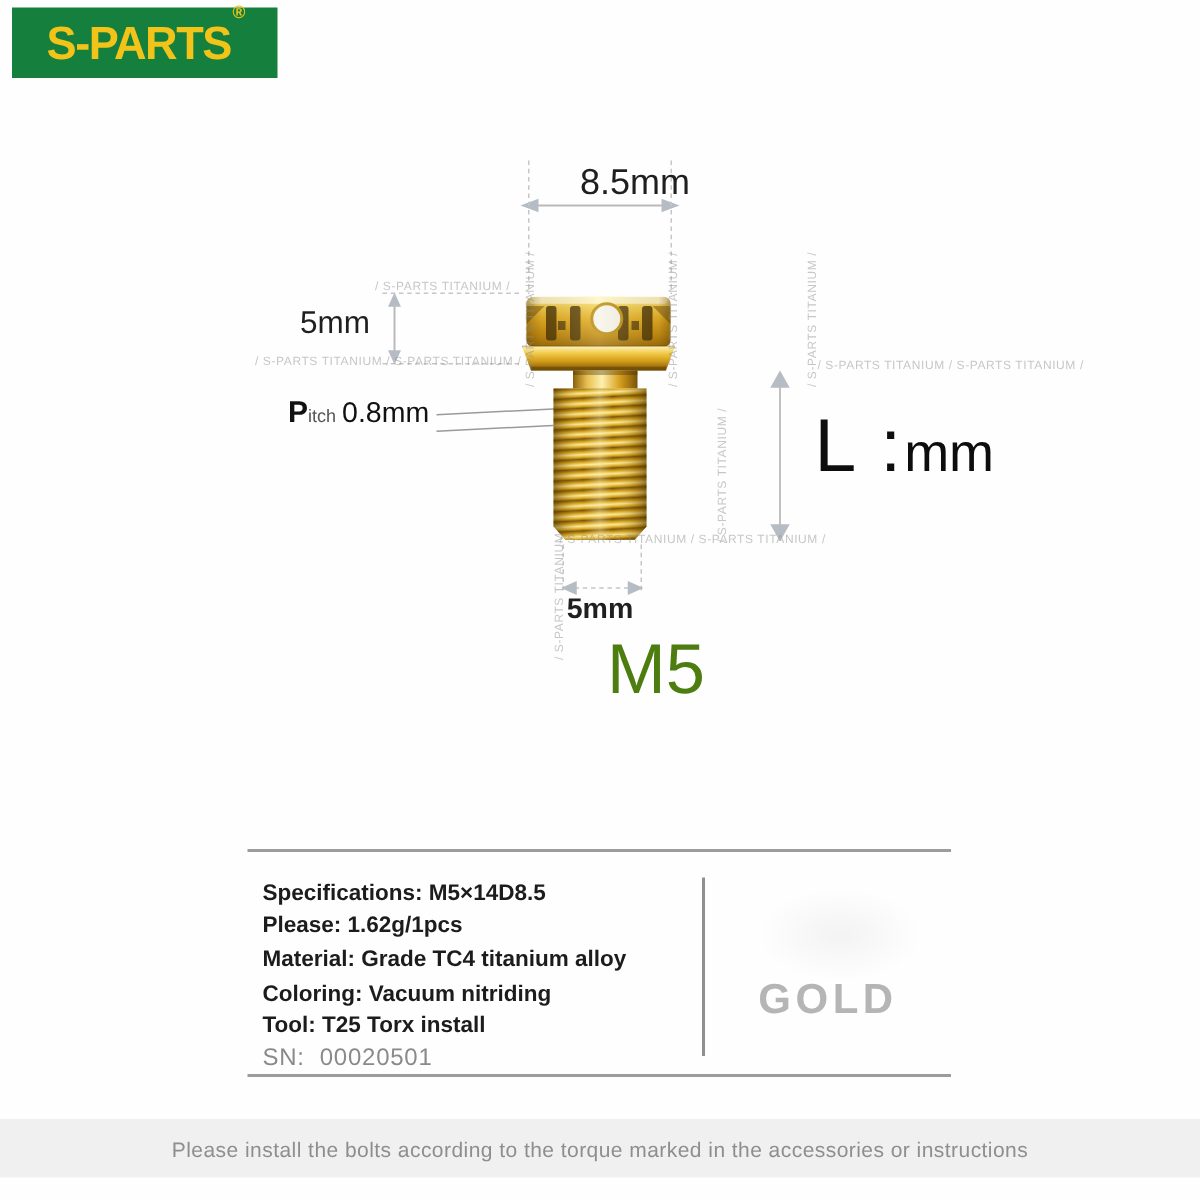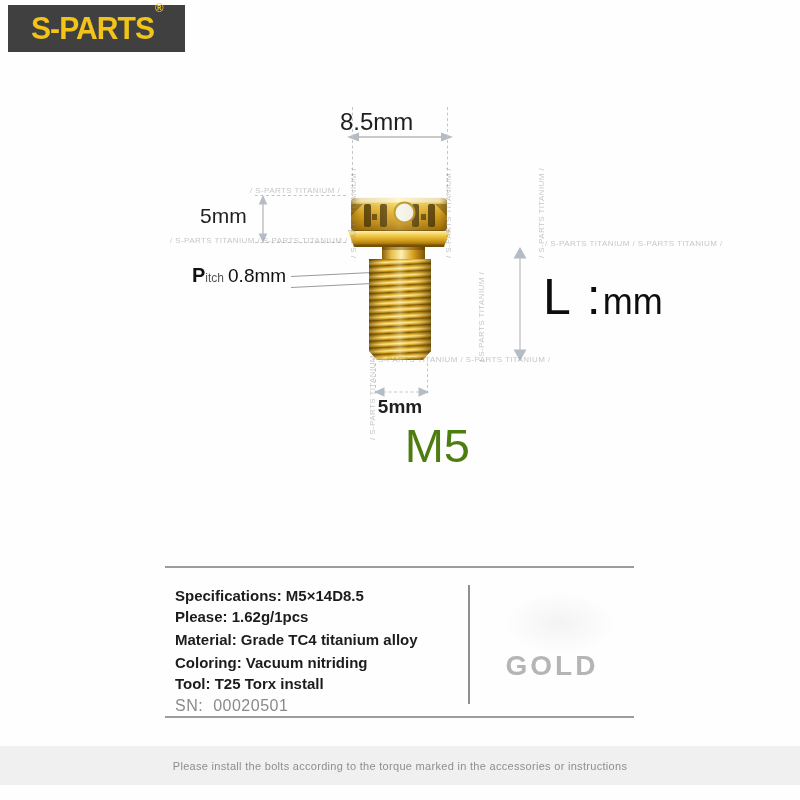--- a/index.html
+++ b/index.html
@@ -3,32 +3,32 @@
 <meta charset="utf-8">
 <style>
   html,body{margin:0;padding:0;background:#ffffff;}
   .canvas{
     position:relative;width:800px;height:800px;background:#fefefe;
     font-family:"Liberation Sans", sans-serif;overflow:hidden;
   }
   .abs{position:absolute;}
   
   .logo{
-    left:8px;top:5px;width:177px;height:47px;background:#404040;
+    left:8px;top:5px;width:177px;height:47px;background:#15803d;
     display:flex;align-items:center;justify-content:center;
   }
   .logo-text{
     color:#f2c318;font-weight:bold;font-size:31px;letter-spacing:-1px;
     transform:scaleX(.97);white-space:nowrap;
   }
   .logo-reg{color:#f2c318;font-size:12px;font-weight:bold;vertical-align:top;
     position:relative;top:-10px;left:1px;}
   
   .dim-text{color:#1f1f1f;white-space:nowrap;}
-  .t-headwidth{left:340px;top:108px;width:120px;text-align:left;font-size:24px;}
+  .t-headwidth{left:340px;top:108px;width:120px;text-align:right;font-size:24px;}
   .t-headheight{left:200px;top:204px;font-size:21px;}
   .t-pitch{left:192px;top:264px;display:flex;align-items:baseline;}
   .t-pitch .p0{font-size:20px;font-weight:bold;color:#111;}
   .t-pitch .p1{font-size:12px;color:#555;margin-right:4px;}
   .t-pitch .p2{font-size:19px;color:#111;}
   .t-length{left:543px;top:268px;display:flex;align-items:baseline;}
   .t-length .l0{font-size:50px;font-weight:400;color:#0d0d0d;letter-spacing:2px;}
   .t-length .l1{font-size:54px;font-weight:bold;color:#000;margin-left:10px;letter-spacing:-1px;}
   .t-length .l2{font-size:36px;font-weight:400;color:#0d0d0d;}
   .t-threaddia{left:340px;top:396px;width:120px;text-align:center;font-size:19px;font-weight:bold;}
@@ -46,21 +46,21 @@
   .spec-row.gap{margin-top:2px;}
   .sn-row{margin-top:3px;font-size:16px;font-weight:400;color:#8a8a8a;letter-spacing:.5px;}
   .sn-row .sn-value{margin-left:10px;}
   .finish-ghost{left:505px;top:592px;width:110px;height:62px;
     background:radial-gradient(closest-side,#f3f3f3,rgba(243,243,243,0));}
   .finish-name{left:470px;top:650px;width:164px;text-align:center;
     font-size:28px;font-weight:bold;color:#b5b5b5;letter-spacing:3px;}
   
   .footer-bar{left:0;top:746px;width:800px;height:39px;background:#f0f0f0;
     display:flex;align-items:center;justify-content:center;}
-  .footer-text{font-size:11px;color:#8e8e8e;letter-spacing:.3px;}
+  .footer-text{font-size:14px;color:#8e8e8e;letter-spacing:.3px;}
 </style>
 </head>
 <body>
 
 <div class="canvas">
 
   <div class="abs logo">
     <span class="logo-text"><span>S-PARTS</span><span class="logo-reg">®</span></span>
   </div>
 

